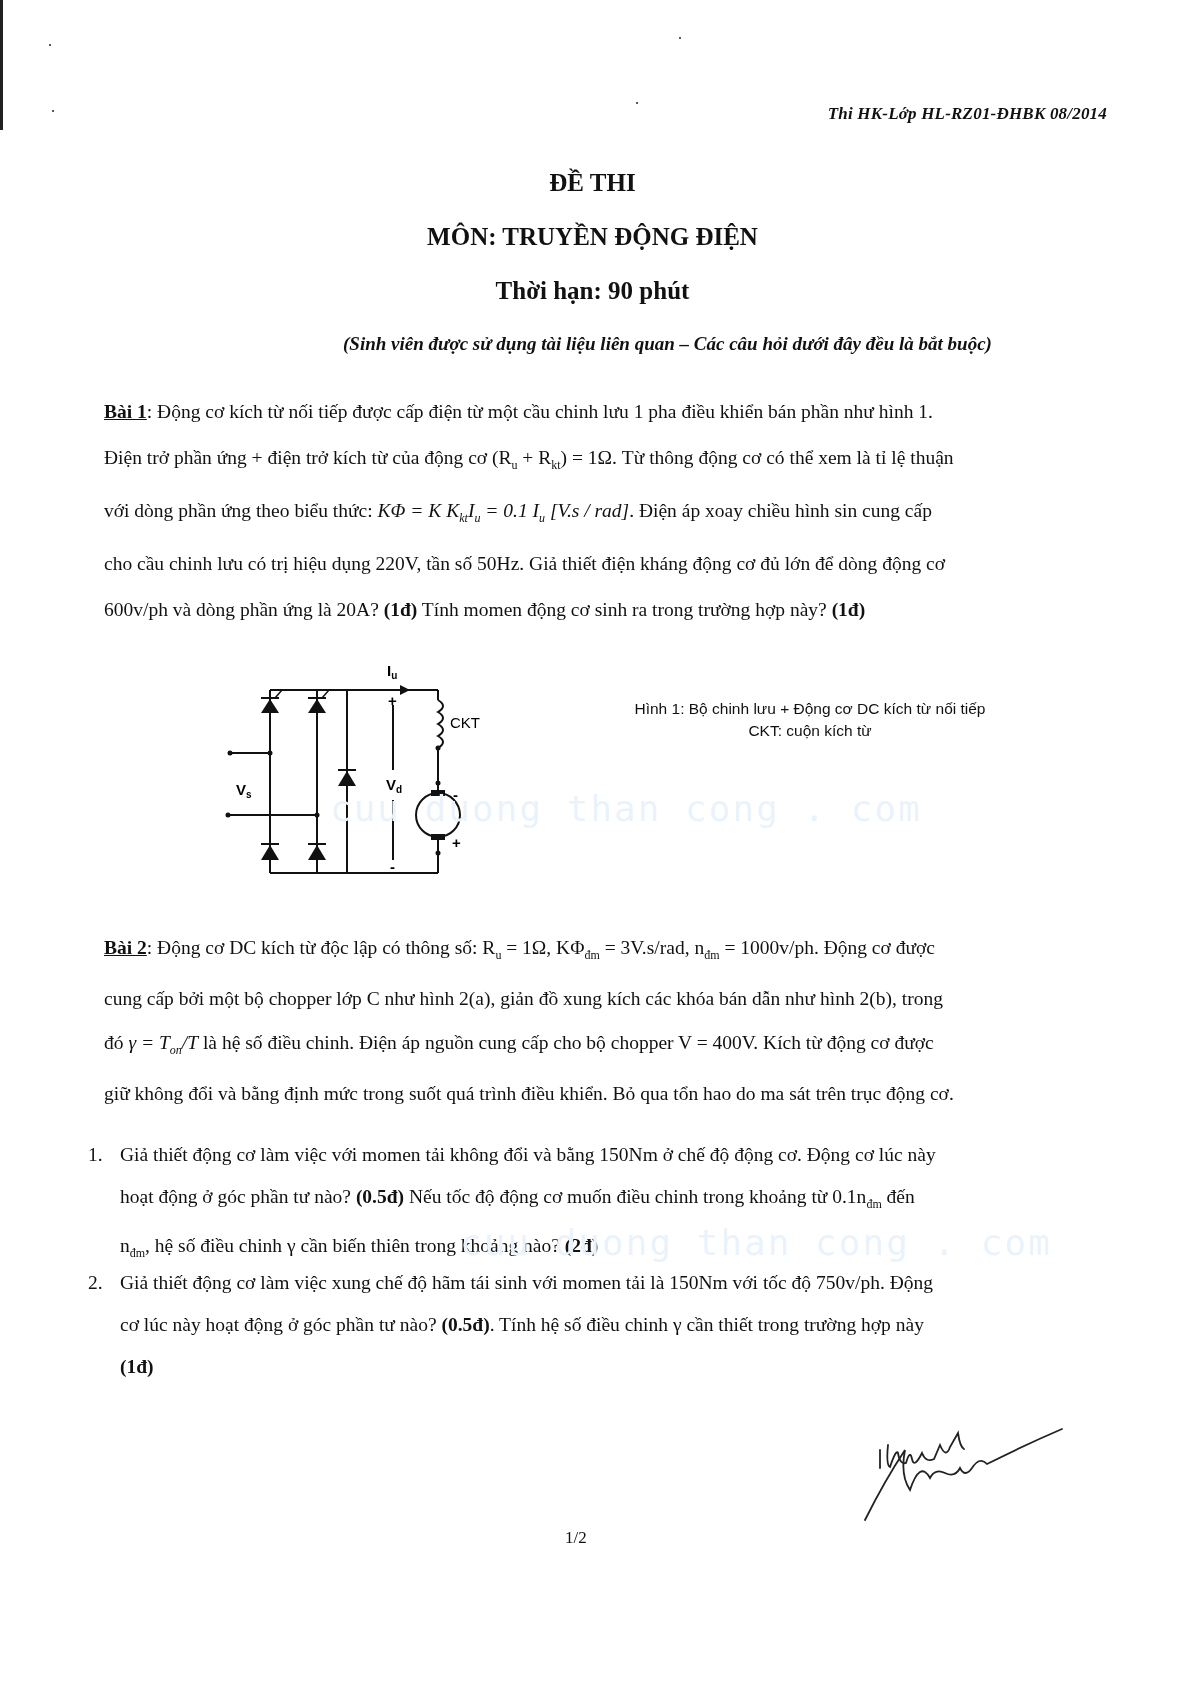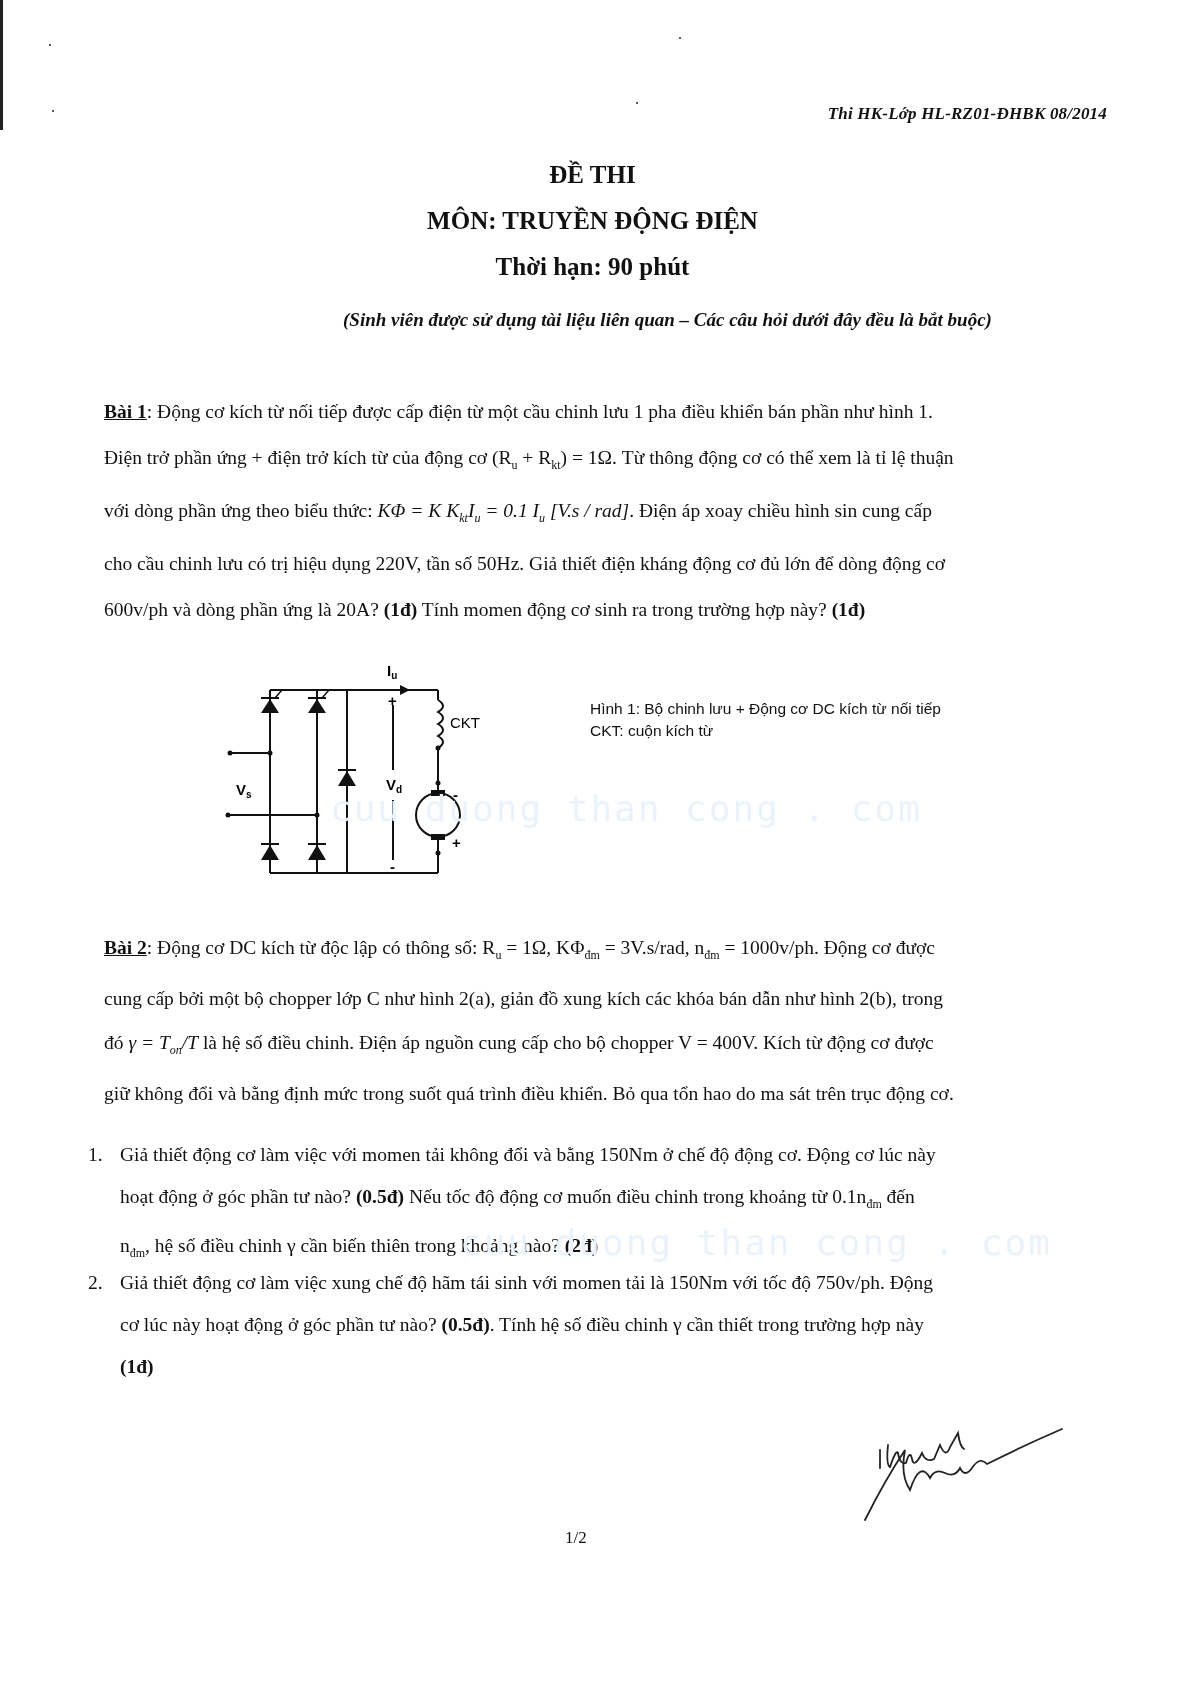--- a/index.html
+++ b/index.html
@@ -7,35 +7,35 @@
       width: 1185px; height: 1684px; position: relative; overflow: hidden;
       font-family: "Liberation Serif", "DejaVu Serif", serif; color: #111;
     }
     .left-edge { position: absolute; left: 0; top: 0; width: 3px; height: 130px; background: #222; }
     .speck { position: absolute; width: 2px; height: 2px; background: #222; border-radius: 1px; }
     .header-ref {
       position: absolute; top: 104px; right: 78px;
       font-style: italic; font-weight: bold; font-size: 17px; letter-spacing: 0.2px;
     }
     .title-block { position: absolute; top: 152px; left: 0; width: 100%; text-align: center; }
-    .title-line { font-weight: bold; font-size: 25px; margin: 0; line-height: 46px; }
+    .title-line { font-weight: bold; font-size: 25px; margin: 8px; line-height: 46px; }
     .subtitle-note { font-weight: bold; font-style: italic; font-size: 19px; line-height: 36px; margin: 12px; padding-left: 150px; }
     .para {
       position: absolute; left: 88px; width: 1020px;
       font-size: 19.5px; line-height: 45.5px; margin: 16px;
     }
     .label-under { font-weight: bold; text-decoration: underline; }
     .bold { font-weight: bold; }
     .math { font-style: italic; }
     sub { font-size: 12px; }
     .list-item { position: absolute; left: 88px; width: 1020px; font-size: 19.5px; line-height: 42px; }
     .list-num { position: absolute; left: -32px; top: 0; }
     .figure { position: absolute; left: 220px; top: 660px; width: 280px; height: 230px; }
     .fig-caption {
-      position: absolute; left: 590px; top: 698px; width: 440px; 
+      position: absolute; left: 590px; top: 698px; width: 440px; text-align: center;
       font-family: "Liberation Sans", "DejaVu Sans", sans-serif; font-size: 15.5px; line-height: 22px;
     }
     .watermark {
       position: absolute; font-family: "DejaVu Sans Mono", monospace; font-size: 36px;
       color: #eaf3fb; letter-spacing: 2px; white-space: pre; pointer-events: none;
     }
     .page-number { position: absolute; top: 1528px; left: 565px; font-size: 17px; }
     .signature { position: absolute; left: 850px; top: 1420px; width: 220px; height: 110px; }
   </style>
 </head>

